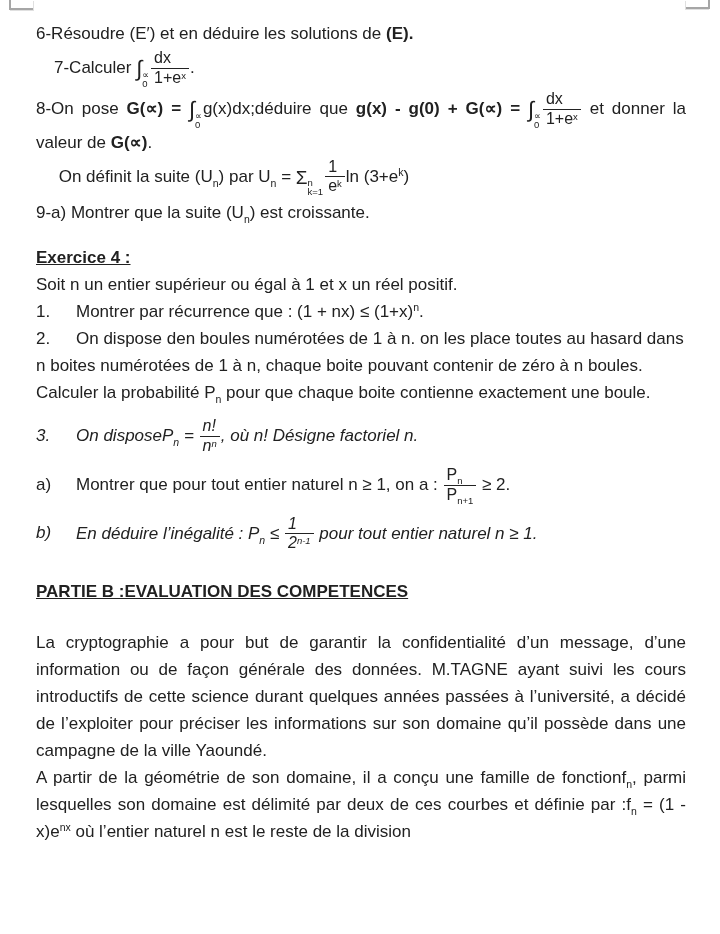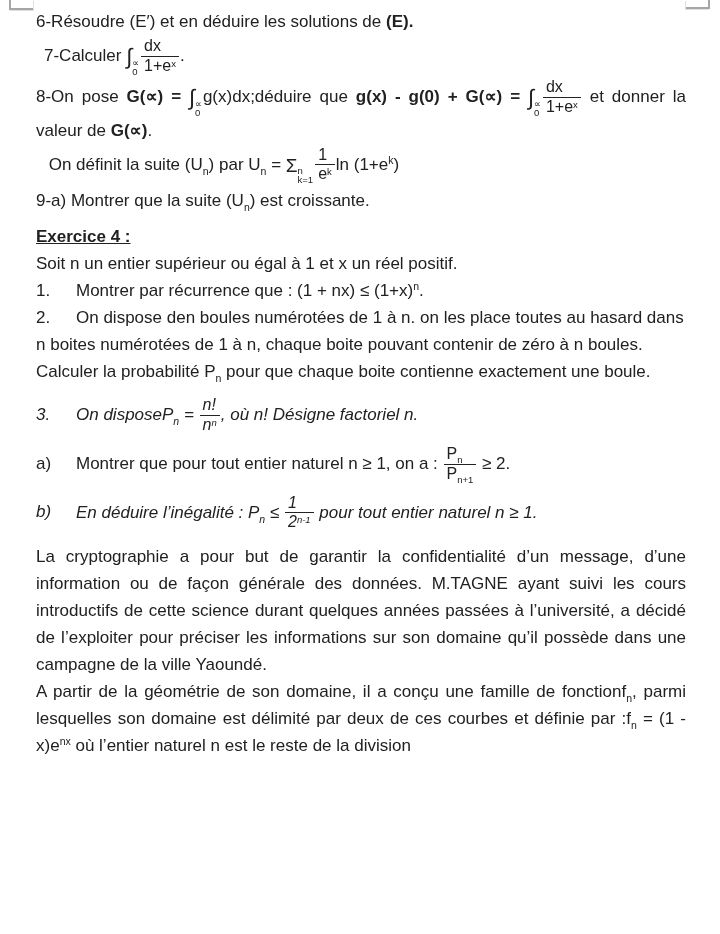--- a/index.html
+++ b/index.html
@@ -8,44 +8,44 @@
     color:#212121;font-family:"Liberation Sans", sans-serif;
     font-size:17px;position:relative;
   }
   .corner{position:absolute;top:0;}
   .corner-left{left:9px;width:22px;height:8px;
     border-left:2px solid #a6a6a6;border-bottom:2px solid #a6a6a6;
     box-shadow:1px 1px 0 #e0e0e0;}
   .corner-right{right:10px;width:22px;height:7px;
     border-right:2px solid #a6a6a6;border-bottom:2px solid #a6a6a6;
     box-shadow:-1px 1px 0 #e0e0e0;}
-  .doc{padding:8px 34px 0 36px;line-height:27px;}
+  .doc{padding:20px 34px 0 36px;line-height:27px;}
   .line{margin:0;}
   .just{text-align:justify;}
   .b{font-weight:700;}
   .title{font-weight:700;text-decoration:underline;}
   .sb{font-size:10.5px;vertical-align:-5px;line-height:0;}
   .sp{font-size:10.5px;vertical-align:6px;line-height:0;}
   .frac{display:inline-block;vertical-align:middle;
     line-height:1.05;font-size:16px;margin:0 1px;}
   .frac .fn{display:block;padding:0 3px 1px;}
   .frac .fd{display:block;border-top:1.6px solid #222;padding:1px 3px 0;}
   .frac .sp{font-size:9.5px;vertical-align:4px;}
   .frac .sb{font-size:9.5px;vertical-align:-4px;}
   .isign{font-size:22px;vertical-align:-3px;}
   .ssign{font-size:19px;vertical-align:-2px;}
   .lims{display:inline-flex;flex-direction:column;vertical-align:-5px;
     font-size:9.5px;line-height:9px;text-align:left;margin-right:1px;}
   .mline{margin:3px 0;}
   .inum{display:inline-block;width:40px;}
-  #ex4-title{margin-top:9px;}
+  #ex4-title{margin-top:18px;}
   #partb-title{margin-top:26px;margin-bottom:24px;}
   #item-a{margin:5px 0;}
   #item-3,#item-b{margin:12px 0;font-style:italic;}
-  #q7,#suite{margin:3px 8px;}
+  #q7,#suite{margin:3px 18px;}
 </style>
 </head>
 <body>
 
 <div class="corner corner-left"></div>
 <div class="corner corner-right"></div>
 
 <div class="doc">
 
   <p class="line"><span>6-Résoudre (E′) et en déduire les solutions de </span><span class="b">(E).</span></p>
@@ -60,38 +60,39 @@
         <span>∝</span>
         <span>0</span>
       </span><span>g(x)dx;déduire que </span><span class="b">g(x) - g(0) + G(∝) = </span><span class="isign">∫</span><span class="lims">
         <span>∝</span>
         <span>0</span>
       </span><span class="frac"><span class="fn">dx</span><span class="fd"><span>1+e</span><span class="sp">x</span></span></span><span> et donner la valeur de </span><span class="b">G(∝)</span><span>.</span></p>
 
   <p class="line mline" id="suite"><span>&nbsp;On définit la suite (U</span><span class="sb">n</span><span>) par U</span><span class="sb">n</span><span> = </span><span class="ssign">Σ</span><span class="lims">
         <span>n</span>
         <span>k=1</span>
-      </span><span class="frac"><span class="fn">1</span><span class="fd"><span>e</span><span class="sp">k</span></span></span><span>ln (1+e</span><span class="sp">k</span><span>)</span></p>
+      </span><span class="frac"><span class="fn">1</span><span class="fd"><span>e</span><span class="sp">k</span></span></span><span>ln (3+e</span><span class="sp">k</span><span>)</span></p>
 
   <p class="line"><span>9-a) Montrer que la suite (U</span><span class="sb">n</span><span>) est croissante.</span></p>
 
 
   <p class="line title" id="ex4-title"><span>Exercice 4 :</span></p>
 
   <p class="line"><span>Soit n un entier supérieur ou égal à 1 et x un réel positif.</span></p>
 
   <p class="line"><span class="inum">1.</span><span>Montrer par récurrence que : (1 + nx) ≤ (1+x)</span><span class="sp">n</span><span>.</span></p>
 
   <p class="line"><span class="inum">2.</span><span>On dispose den boules numérotées de 1 à n. on les place toutes au hasard dans n boites numérotées de 1 à n, chaque boite pouvant contenir de zéro à n boules. Calculer la probabilité P</span><span class="sb">n</span><span> pour que chaque boite contienne exactement une boule.</span></p>
 
   <p class="line" id="item-3"><span class="inum">3.</span><span>On disposeP</span><span class="sb">n</span><span> = </span><span class="frac"><span class="fn">n!</span><span class="fd"><span>n</span><span class="sp">n</span></span></span><span>, où n! Désigne factoriel n.</span></p>
 
   <p class="line" id="item-a"><span class="inum">a)</span><span>Montrer que pour tout entier naturel n ≥ 1, on a : </span><span class="frac"><span class="fn"><span>P</span><span class="sb">n</span></span><span class="fd"><span>P</span><span class="sb">n+1</span></span></span><span> ≥ 2.</span></p>
 
   <p class="line" id="item-b"><span class="inum">b)</span><span>En déduire l’inégalité : P</span><span class="sb">n</span><span> ≤ </span><span class="frac"><span class="fn">1</span><span class="fd"><span>2</span><span class="sp">n-1</span></span></span><span> pour tout entier naturel n ≥ 1.</span></p>
 
 
+  <p class="line title" id="partb-title"><span>PARTIE B :EVALUATION DES COMPETENCES</span></p>
 
   <p class="line just"><span>La cryptographie a pour but de garantir la confidentialité d’un message, d’une information ou de façon générale des données. M.TAGNE ayant suivi les cours introductifs de cette science durant quelques années passées à l’université, a décidé de l’exploiter pour préciser les informations sur son domaine qu’il possède dans une campagne de la ville Yaoundé.</span></p>
 
   <p class="line just"><span>A partir de la géométrie de son domaine, il a conçu une famille de fonctionf</span><span class="sb">n</span><span>, parmi lesquelles son domaine est délimité par deux de ces courbes et définie par :f</span><span class="sb">n</span><span> = (1 - x)e</span><span class="sp">nx</span><span> où l’entier naturel n est le reste de la division</span></p>
 
 </div>
 
 </body></html>

